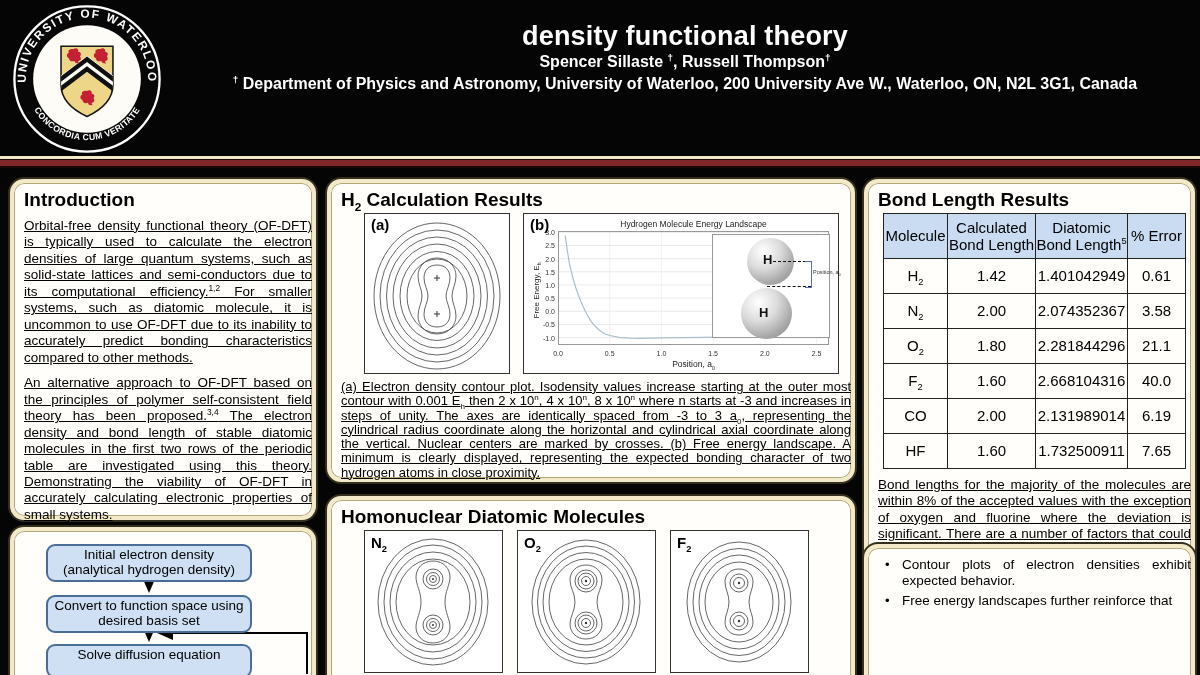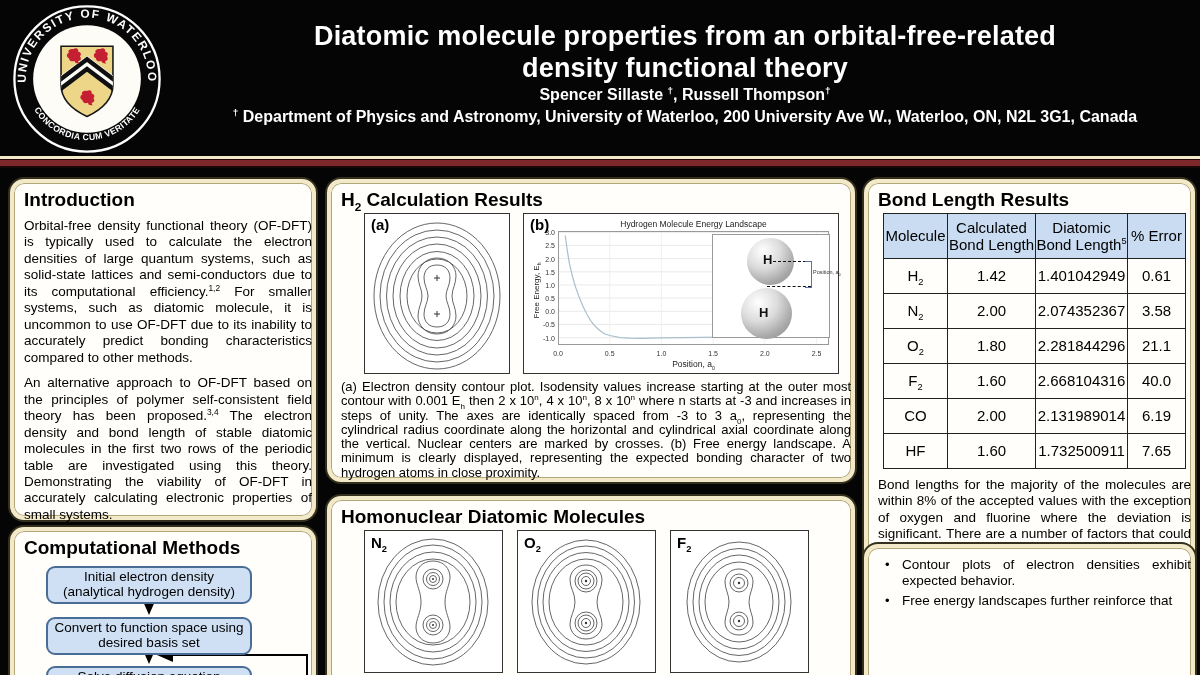--- a/index.html
+++ b/index.html
@@ -20,21 +20,21 @@
   .sep-cream{height:3px;background:var(--accent-cream,#f2e9c9);}
   .sep-dark1{height:1px;background:#20090a;}
   .sep-maroon{height:6px;background:var(--maroon,#7e282c);}
   .sep-dark2{height:2px;background:#1a0708;}
 
   
   .panel{position:absolute;background:#fffefb;border:4px solid var(--accent-cream,#f2e9c9);
          border-radius:14px;box-shadow:0 0 0 2px #35301d, inset 0 0 0 1px #b3a678;
          box-sizing:border-box;padding:5px 0 8px 10px;}
   .panel h2{margin:2px 0 3px 0;font-size:19px;line-height:1.05;}
-  .body-text{font-size:13.5px;line-height:1.22;text-align:justify;margin:8px 0 9px 0;}
+  .body-text{font-size:13.5px;line-height:1.22;text-align:justify;margin:8px 0 9px 0;text-decoration:underline;}
 
   #panel-intro {left:10px; top:179px; width:306px; height:341px;}
   #panel-methods{left:10px; top:527px; width:306px; height:170px;}
   #panel-h2res {left:327px;top:179px; width:528px; height:303px;}
   #panel-homo {left:327px;top:496px; width:528px; height:200px;}
   #panel-bond {left:864px;top:179px; width:331px; height:429px;}
   #panel-concl {left:864px;top:544px; width:331px; height:150px;}
 
   
   .flow{position:relative;width:286px;height:132px;margin-top:6px;}
@@ -117,42 +117,40 @@
         </g>
         <g fill="#c41f33">
           <path transform="translate(-14,-23.5) scale(0.95)" d="M0,-8 C3,-10 6,-8 5,-5 C8,-5 9,-2 7,0 C9,2 8,5 5,5 L6,8 L2,7 L1,5 C-2,6 -5,5 -5,2 C-8,1 -8,-3 -5,-4 C-7,-6 -4,-9 0,-8 Z"></path>
           <path transform="translate(14,-23.5) scale(0.95)" d="M0,-8 C3,-10 6,-8 5,-5 C8,-5 9,-2 7,0 C9,2 8,5 5,5 L6,8 L2,7 L1,5 C-2,6 -5,5 -5,2 C-8,1 -8,-3 -5,-4 C-7,-6 -4,-9 0,-8 Z"></path>
           <path transform="translate(0,20) scale(0.95)" d="M0,-8 C3,-10 6,-8 5,-5 C8,-5 9,-2 7,0 C9,2 8,5 5,5 L6,8 L2,7 L1,5 C-2,6 -5,5 -5,2 C-8,1 -8,-3 -5,-4 C-7,-6 -4,-9 0,-8 Z"></path>
         </g>
       </g>
     </svg>
 
     <div class="head-text">
-      <div class="title-line">Diatomic molecule properties from an orbital-free-related</div>
       <div class="title-line">density functional theory</div>
       <div class="authors"><span>Spencer Sillaste </span><sup>†</sup><span>, Russell Thompson</span><sup>†</sup></div>
       <div class="affiliation"><sup>†</sup><span> Department of Physics and Astronomy,  University of Waterloo, 200 University Ave W., Waterloo, ON, N2L 3G1, Canada</span></div>
     </div>
   </div>
 
   <div class="separator">
     <div class="sep-cream"></div>
       <div class="sep-dark1"></div>
     <div class="sep-maroon"></div>
       <div class="sep-dark2"></div>
   </div>
 
   <div class="panel" id="panel-intro">
     <h2>Introduction</h2>
     <p class="body-text"><span>Orbital-free density functional theory (OF-DFT) is typically used to calculate the electron densities of large quantum systems, such as solid-state lattices and semi-conductors due to its computational efficiency.</span><sup>1,2</sup><span> For smaller systems, such as diatomic molecule, it is uncommon to use OF-DFT due to its inability to accurately predict bonding characteristics compared to other methods.</span></p>
     <p class="body-text"><span>An alternative approach to OF-DFT based on the principles of polymer self-consistent field theory has been proposed.</span><sup>3,4</sup><span> The electron density and bond length of stable diatomic molecules in the first two rows of the periodic table are investigated using this theory. Demonstrating the viability of OF-DFT in accurately calculating electronic properties of small systems.</span></p>
   </div>
 
   <div class="panel" id="panel-methods">
-    <h2>Computational Methods</h2>
     <div class="flow">
       <svg class="flow-arrows" width="302" height="132">
         <defs>
           <marker id="ah" markerWidth="9" markerHeight="8" refX="6.5" refY="3.5" orient="auto">
             <path d="M0,0 L8,3.5 L0,7 Z" fill="#000"></path>
           </marker>
         </defs>
         <line x1="125" y1="37" x2="125" y2="48" stroke="#000" stroke-width="2" marker-end="url(#ah)"></line>
         <line x1="125" y1="86" x2="125" y2="97" stroke="#000" stroke-width="2" marker-end="url(#ah)"></line>
         <polyline points="283,132 283,91 136,91" fill="none" stroke="#000" stroke-width="2" marker-end="url(#ah)"></polyline>

